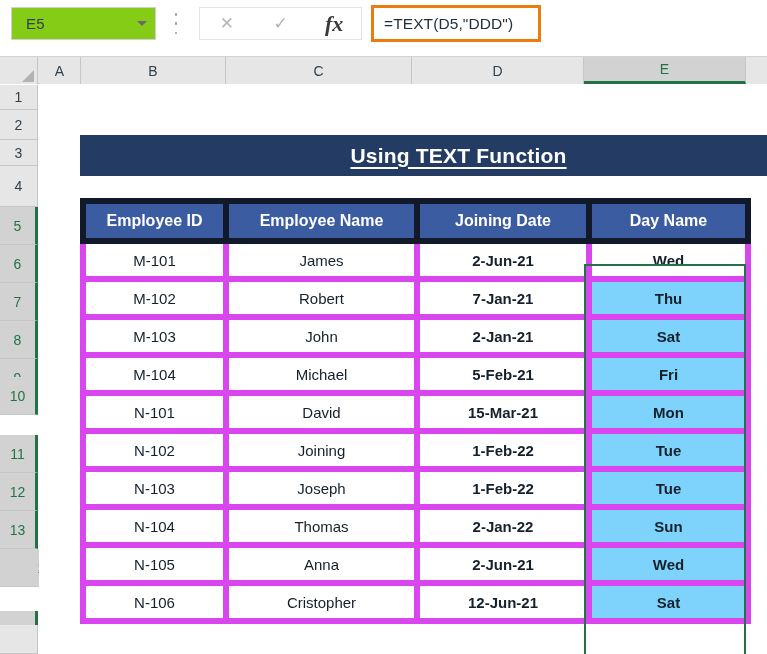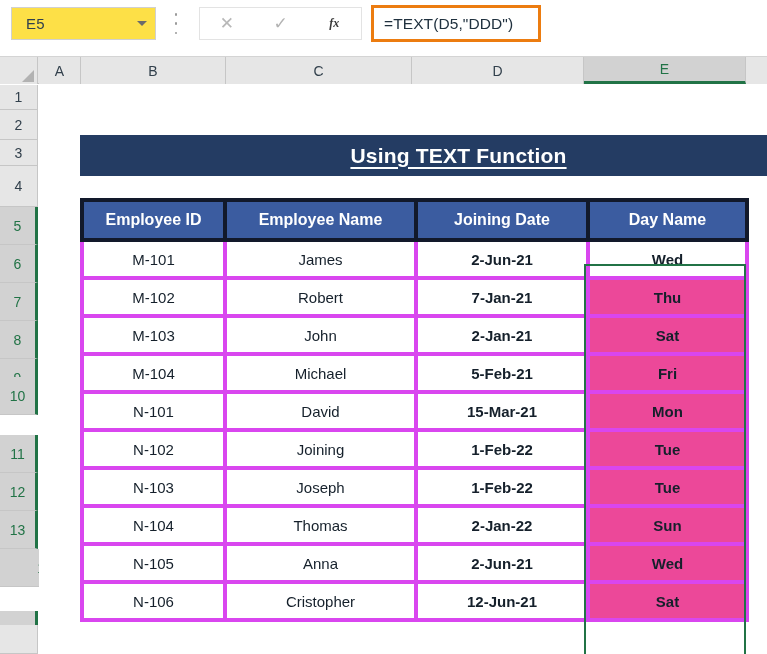--- a/index.html
+++ b/index.html
@@ -21,21 +21,21 @@
     position: absolute;
     left: 0; top: 0;
     width: 767px; height: 57px;
     background: #ffffff;
     border-bottom: 1px solid #d4d4d4;
   }
   .name-box {
     position: absolute;
     left: 11px; top: 7px;
     width: 145px; height: 33px;
-    background: #fde047;
+    background: #84cc16;
     border: 1px solid #d0d0d0;
     display: flex;
     align-items: center;
     padding: 0 6px 0 14px;
   }
   .name-box-text {
     flex: 1;
     font-size: 15px;
     color: #30404e;
     letter-spacing: .2px;
@@ -76,21 +76,21 @@
     align-items: center;
     justify-content: center;
     color: #b8b8b8;
     font-size: 17px;
   }
   .fx-btn.check { color: #b3b3b3; }
   .fx-btn.fx {
     color: #3a3a3a;
     font-style: italic;
     font-family: "Liberation Serif", serif;
-    font-size: 12px;
+    font-size: 22px;
     font-weight: bold;
   }
   .formula-input {
     position: absolute;
     left: 371px; top: 5px;
     width: 170px; height: 37px;
     border: 3px solid #ec7c10;
     background: #ffffff;
     display: flex;
     align-items: center;
@@ -202,41 +202,41 @@
     letter-spacing: .2px;
   }
 
   
   .tbl {
     position: absolute;
     left: 41px; top: 113px;
     border-collapse: collapse;
   }
   .tbl th, .tbl td {
-    border: 4px solid #d946ef;
+    border: 6px solid #d946ef;
     height: 38px;
     text-align: center;
     vertical-align: middle;
     font-size: 15px;
     color: #15202b;
     padding: 0 20px;
   }
   .tbl th {
     background: #3b5ca0;
     color: #ffffff;
     font-size: 16px;
     font-weight: bold;
     height: 40px;
     border-color: #12192b;
   }
   .c-id   { width: 143px; }
   .c-name { width: 191px; }
   .c-date { width: 172px; font-weight: bold; margin-top: 33px; }
   .c-day  { width: 159px; font-weight: bold; }
-  .tbl td.c-day { background: #ec4899; }
+  .tbl td.c-day { background: #7dd3fc; }
   .tbl td.c-day.active { background: #ffffff; }
 
   
   .selection-rect {
     position: absolute;
     left: 584px; top: 207px;
     width: 162px; height: 419px;
     border: 2px solid #217346;
     pointer-events: none;
   }

